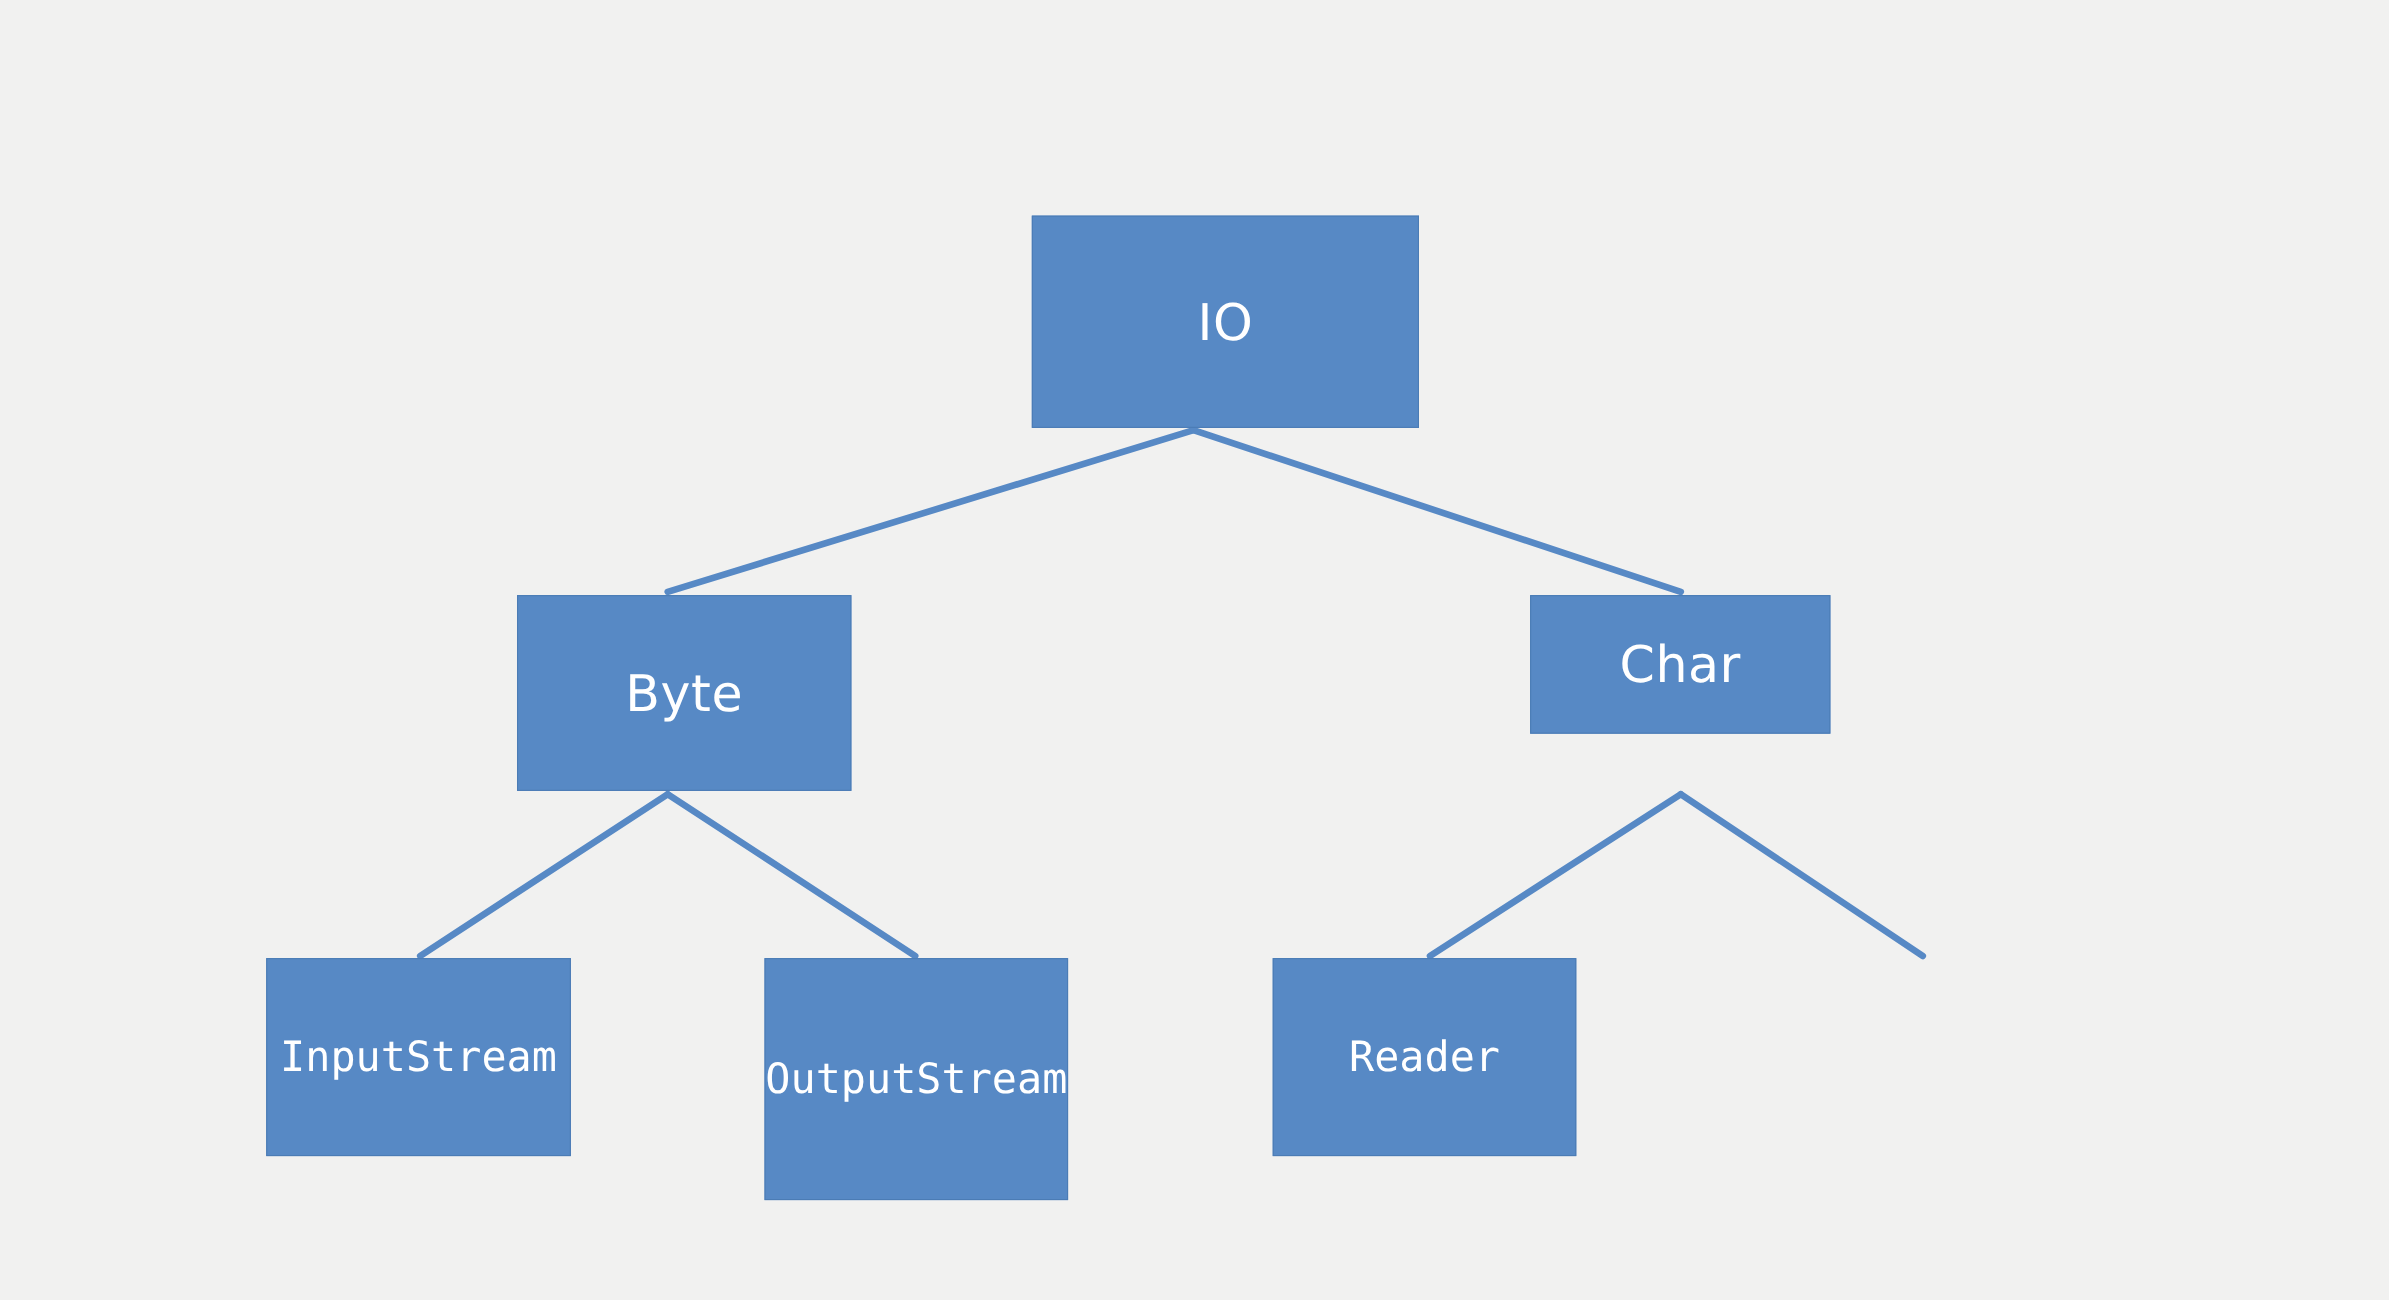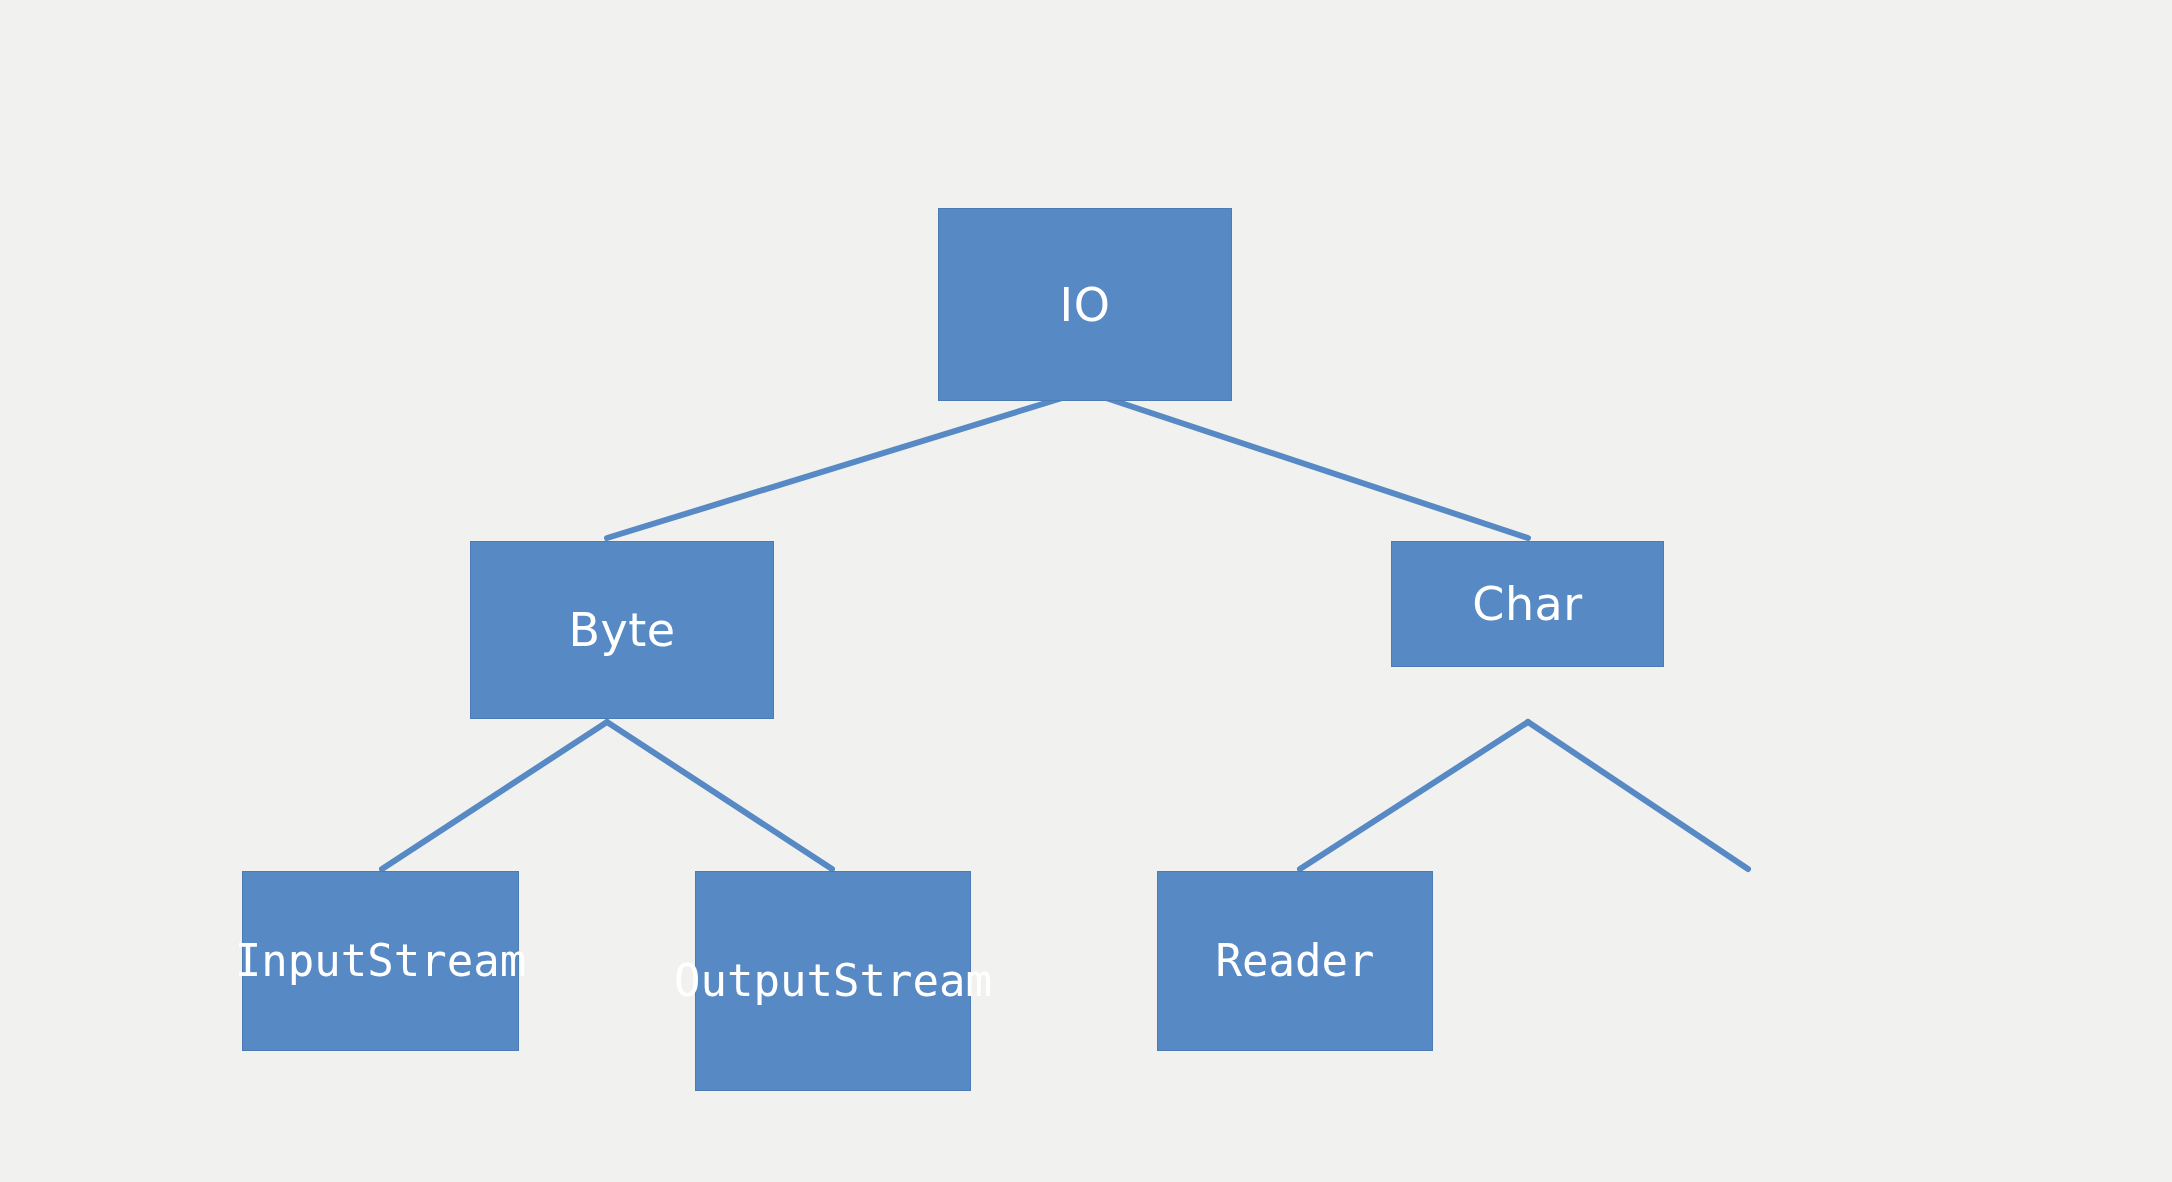--- a/index.html
+++ b/index.html
@@ -41,26 +41,26 @@
   }
   
   .node.sans .node-label {
     font-family: "DejaVu Sans", "Liberation Sans", sans-serif;
     font-size: 46px;
     font-weight: 400;
   }
   
   .node.mono .node-label {
     font-family: "DejaVu Sans Mono", "Liberation Mono", monospace;
-    font-size: 44px;
+    font-size: 38px;
     font-weight: 400;
     letter-spacing: 0px;
   }
   
-  #node-io        { left: 938px;  top: 208px; width: 294px; height: 193px; }
+  #node-io        { left: 938px;  top: 196px; width: 352px; height: 193px; }
   #node-byte      { left: 470px;  top: 541px; width: 304px; height: 178px; }
   #node-char      { left: 1391px; top: 541px; width: 273px; height: 126px; }
   #node-inputstream  { left: 242px;  top: 871px; width: 277px; height: 180px; }
   #node-outputstream { left: 695px;  top: 871px; width: 276px; height: 220px; }
   #node-reader       { left: 1157px; top: 871px; width: 276px; height: 180px; }
   #node-writer       { left: 1608px; top: 871px; width: 276px; height: 180px; }
 </style>
 </head>
 <body>
 

